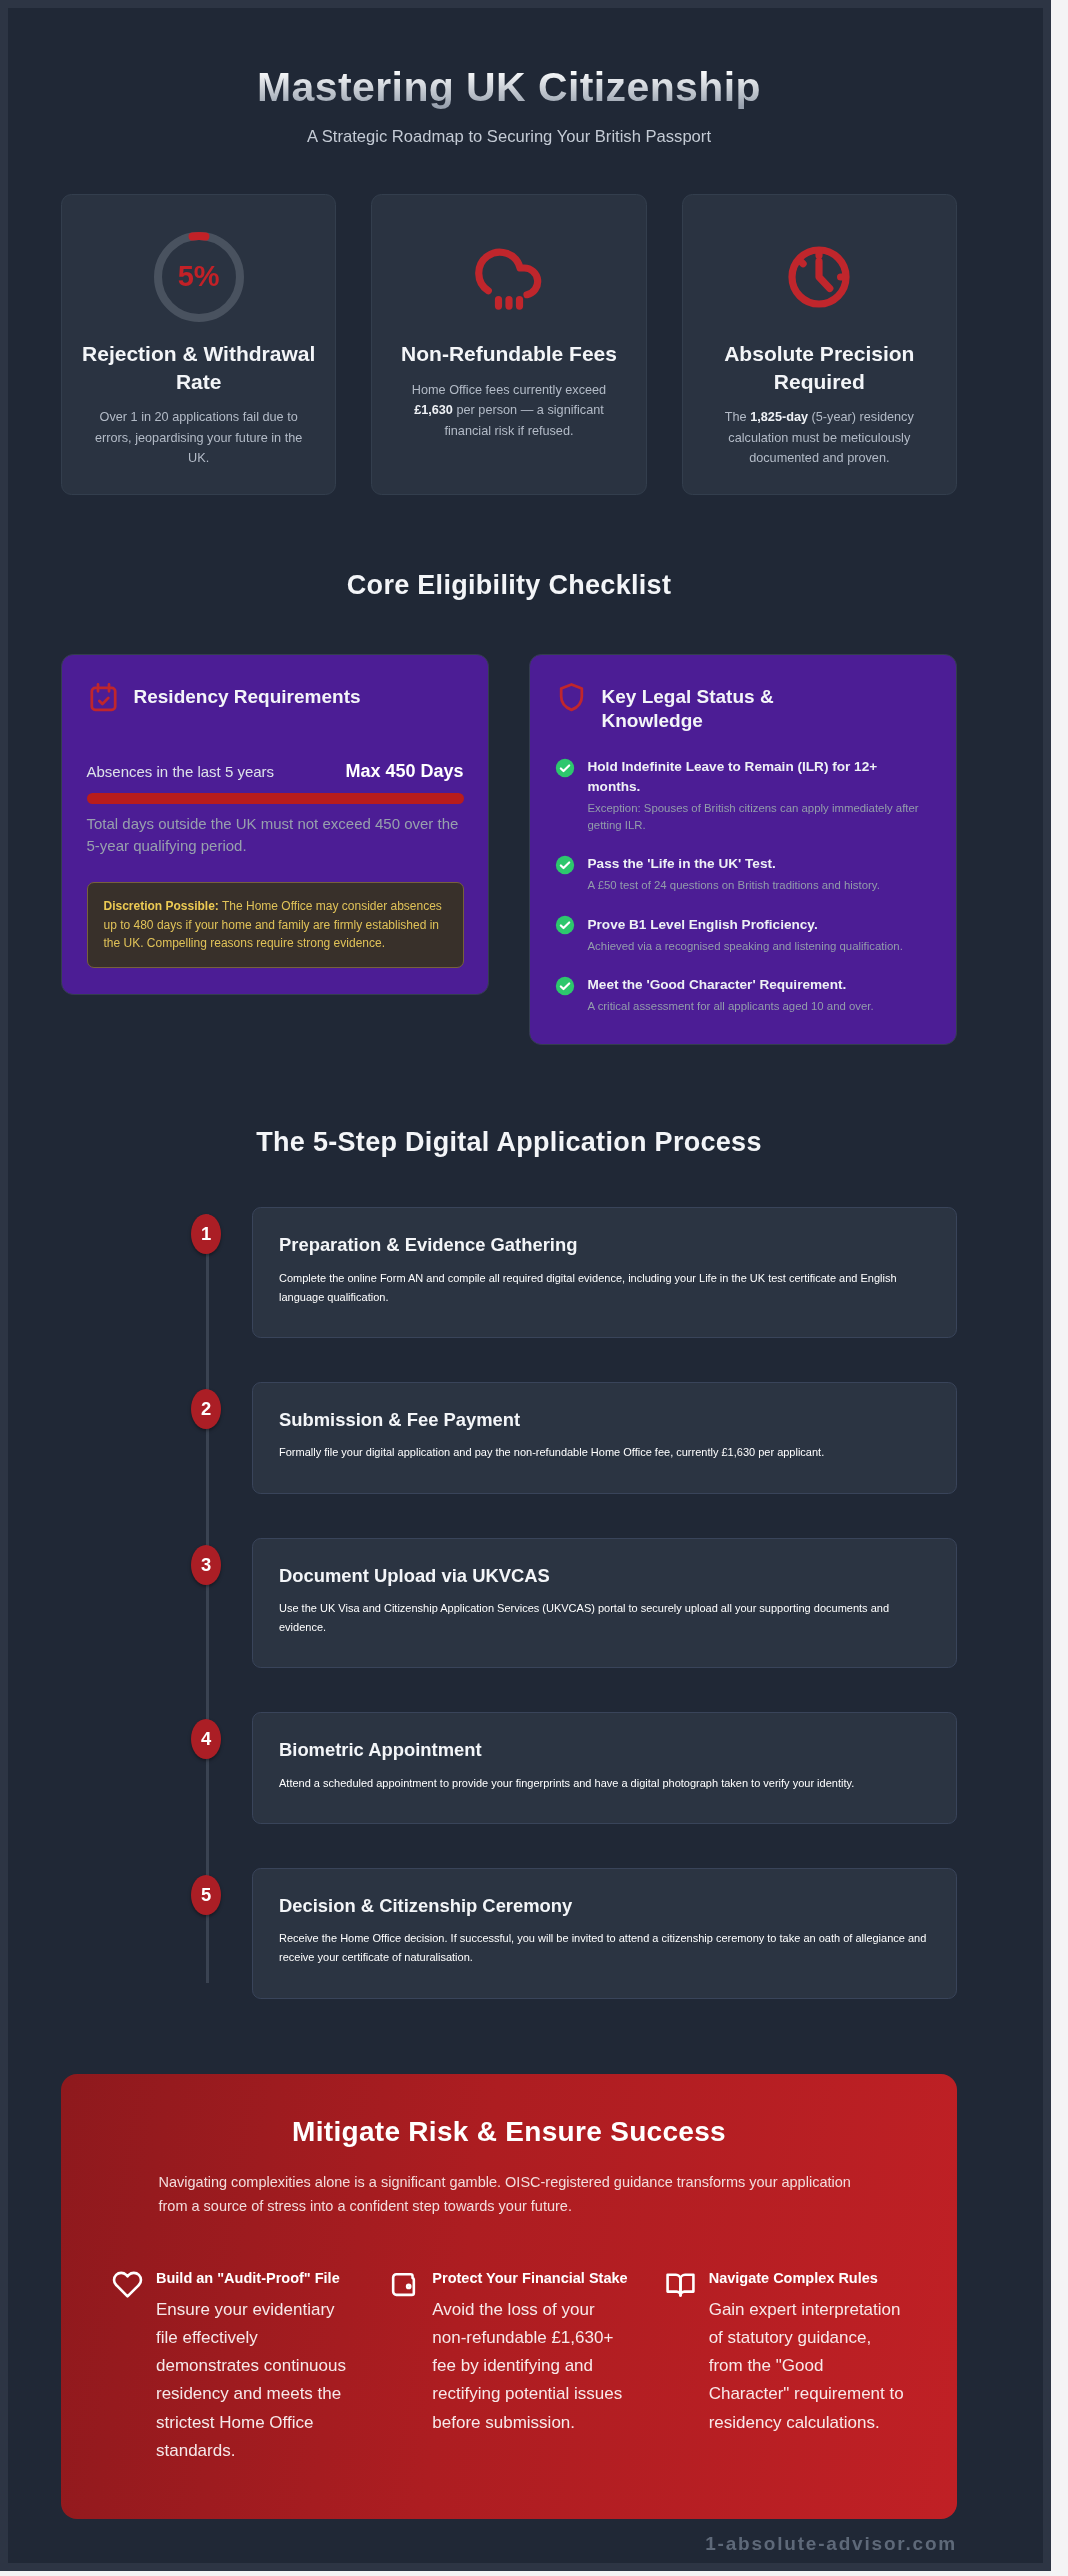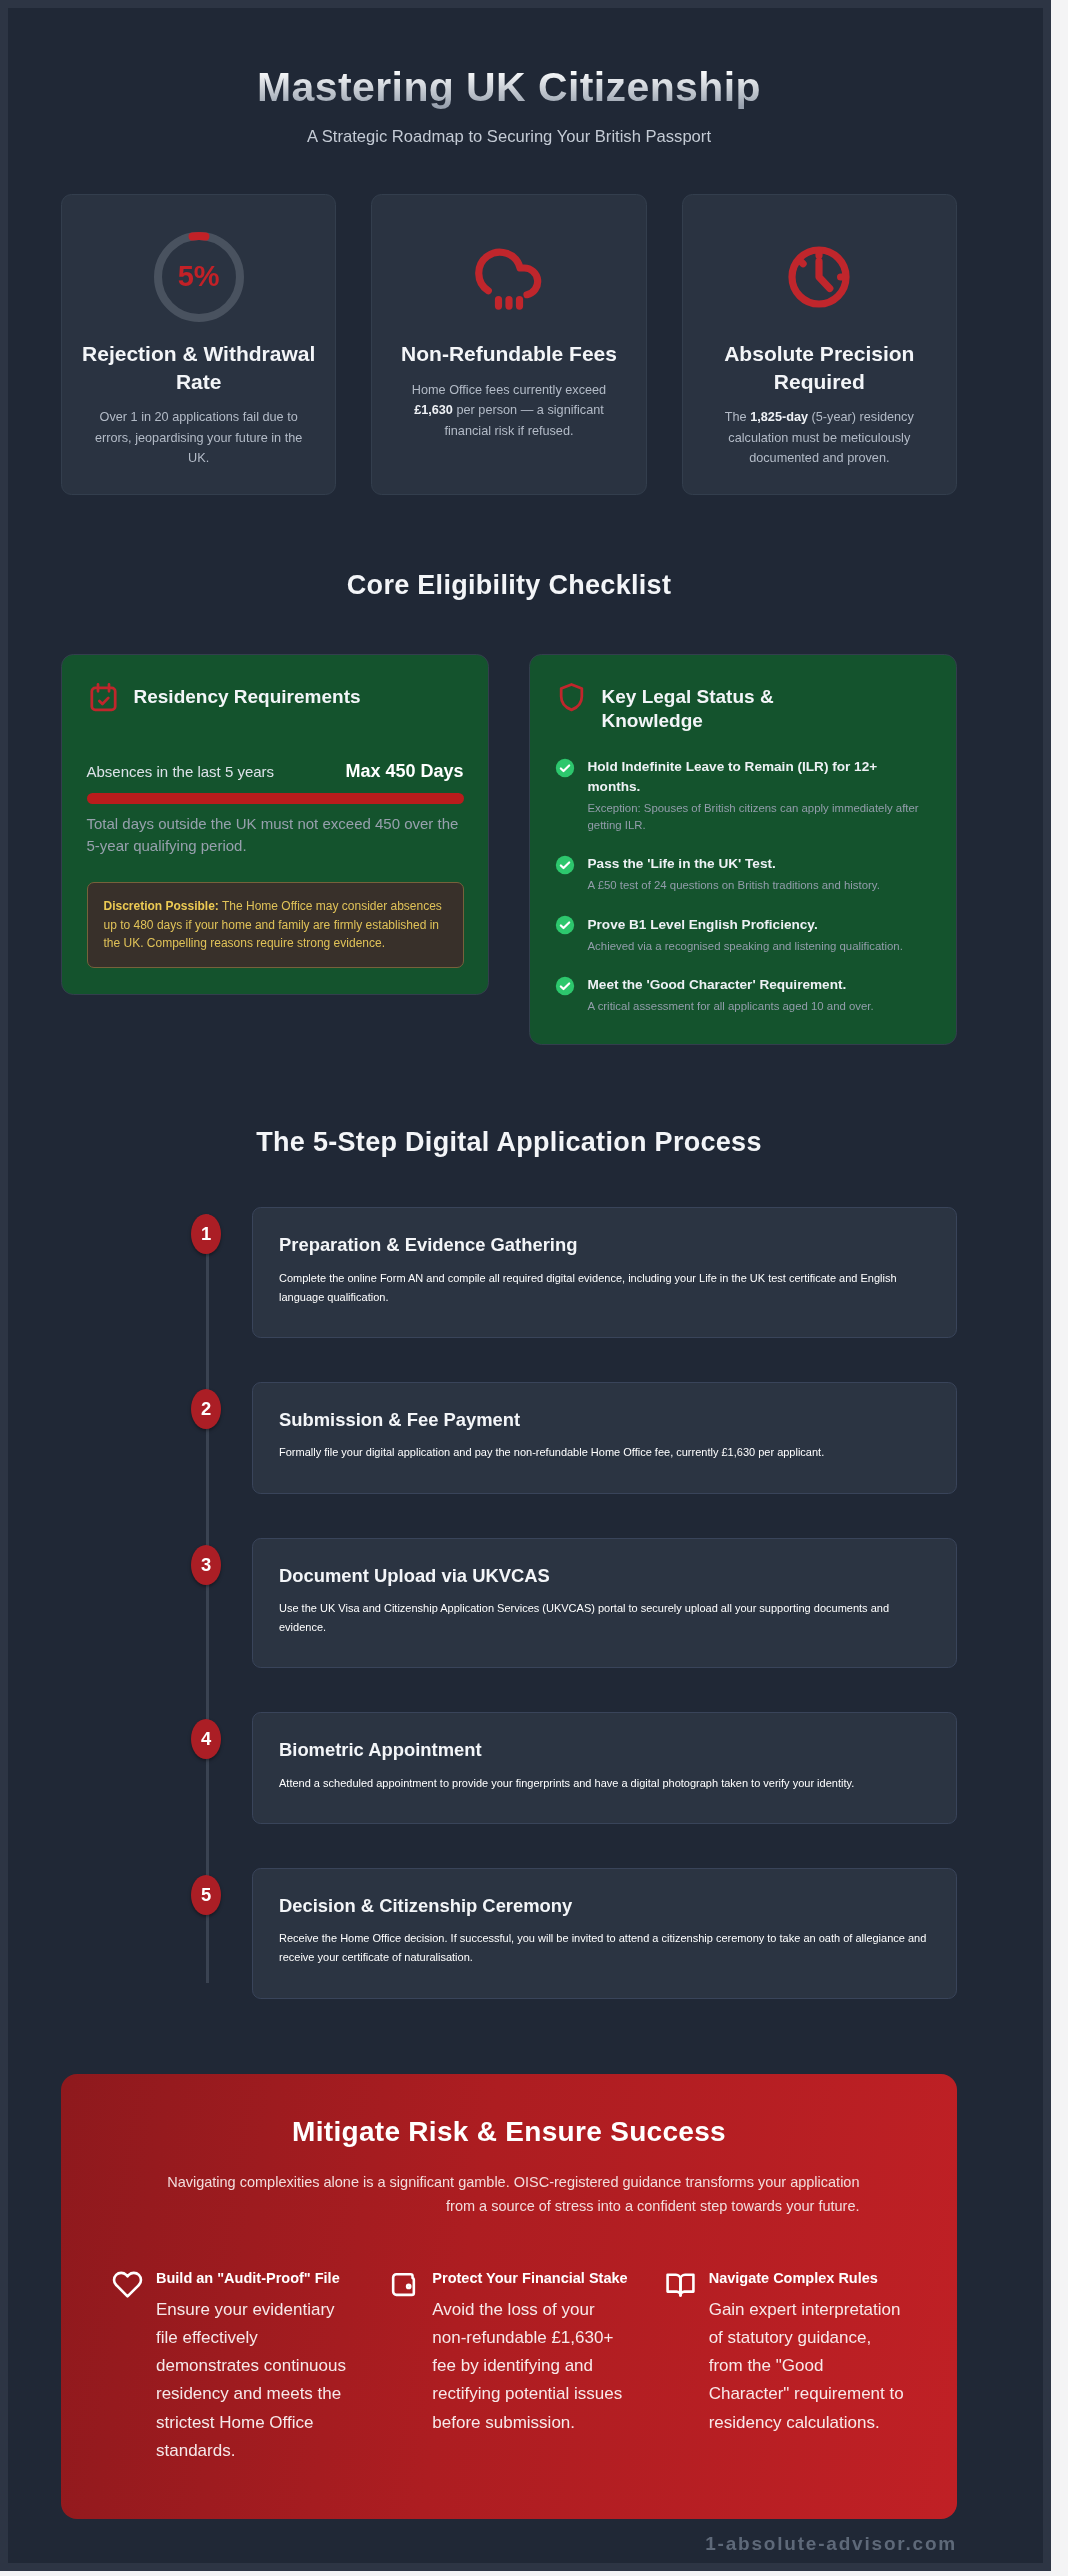--- a/index.html
+++ b/index.html
@@ -61,21 +61,21 @@
   .stat-desc b{color:#eef1f5;}
   
   .section-title{
     text-align:center;font-size:27px;font-weight:800;color:#f3f5f8;letter-spacing:0.3px;
   }
   .st-eligibility{margin-top:75px;}
   .st-process{margin-top:82px;}
   
   .panels{margin-top:53px;display:flex;gap:40px;align-items:flex-start;}
   .panel{
-    flex:1;background:#14532d;border:0.9px solid #333e4d;border-radius:12.3px;
+    flex:1;background:#4c1d95;border:0.9px solid #333e4d;border-radius:12.3px;
     box-sizing:border-box;padding:26px 24.5px;
   }
   .panel-head{display:flex;align-items:flex-start;gap:14px;margin-bottom:23px;}
   .panel-icon{width:33px;height:33px;flex:0 0 auto;stroke:#c0262c;fill:none;stroke-width:2;stroke-linecap:round;stroke-linejoin:round;}
   .panel-title{font-size:19px;font-weight:800;color:#f3f5f8;line-height:1.3;padding-top:3.5px;}
   .panel-title.narrow{max-width:263px;}
   .res-row{margin-bottom:24.5px;}
   .res-line{display:flex;justify-content:space-between;align-items:baseline;}
   .res-label{font-size:15px;color:#dde2e9;}
   .res-value{font-size:18px;font-weight:800;color:#ffffff;margin-top:24px;}
@@ -111,21 +111,21 @@
   .step-title{font-size:18.4px;font-weight:800;color:#f3f5f8;}
   .step-desc{margin-top:12.3px;font-size:11px;color:#ffffff;line-height:1.75;max-width:666px;}
   
   .cta{
     margin-top:75px;border-radius:16px;
     background:linear-gradient(100deg,#8e191d 0%,#ad1d21 45%,#c02025 100%);
     padding:42px 51px 54px;box-sizing:border-box;
   }
   .cta-title{text-align:center;font-size:28px;font-weight:800;color:#ffffff;letter-spacing:0.3px;}
   .cta-sub{
-    margin:23px auto 0;max-width:701px;text-align:right;
+    margin:23px auto 0;max-width:701px;text-align:left;
     font-size:14.5px;color:#f2dcdc;line-height:1.65;
   }
   .cta-cols{margin-top:49px;display:flex;gap:35px;}
   .cta-col{flex:1;position:relative;padding-left:44px;}
   .cta-icon{
     position:absolute;left:0;top:1.8px;width:31px;height:31px;
     stroke:#ffffff;fill:none;stroke-width:2;stroke-linecap:round;stroke-linejoin:round;
   }
   .cta-col-title{font-size:14.5px;font-weight:800;color:#ffffff;line-height:1.5;}
   .cta-col-desc{margin-top:7px;font-size:17px;color:rgba(255,255,255,0.9);line-height:1.65;}

